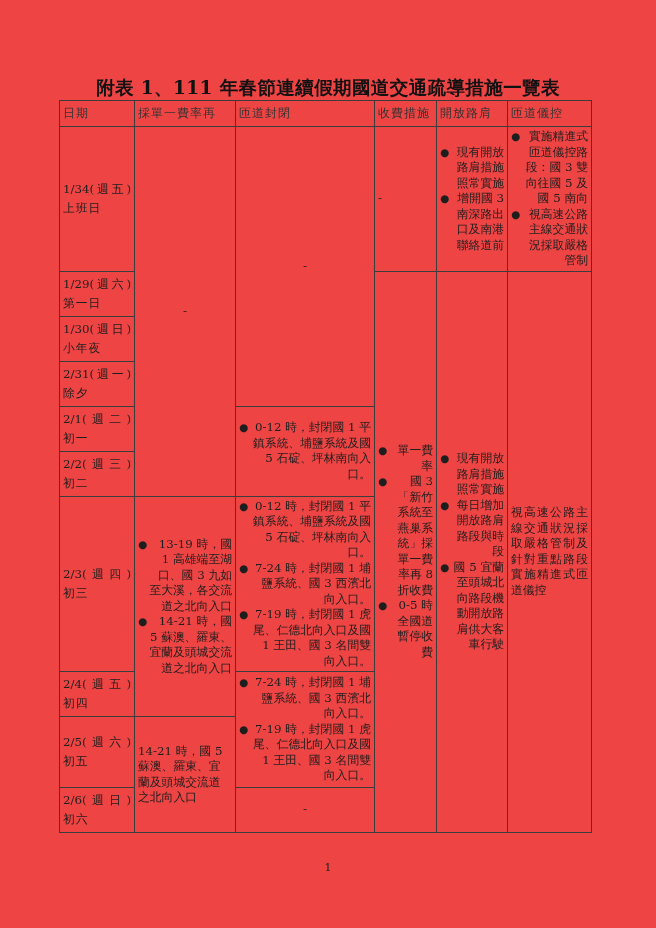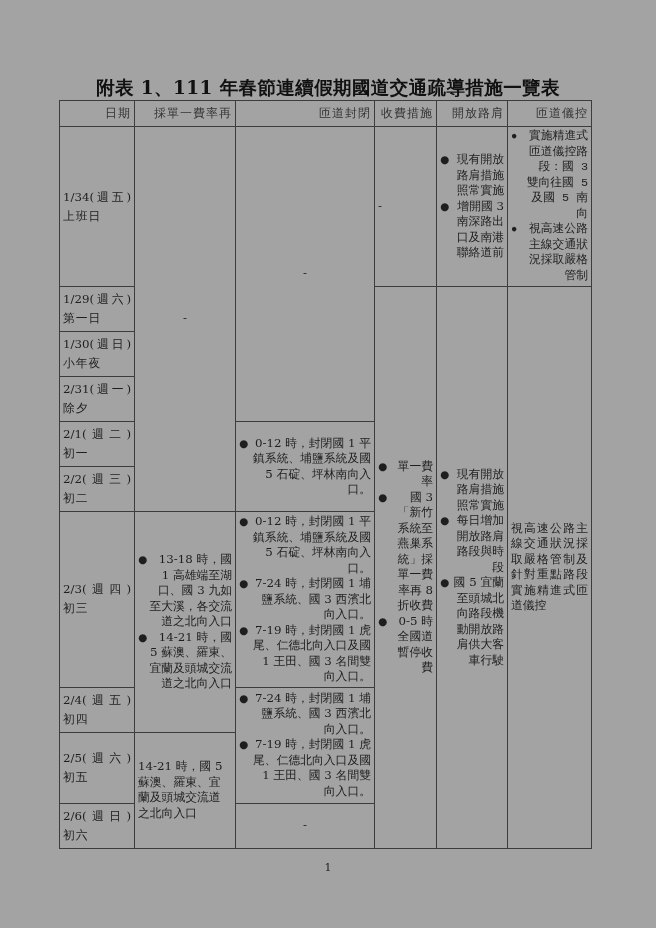--- a/index.html
+++ b/index.html
@@ -1,20 +1,20 @@
 <!DOCTYPE html>
 <html><head>
   <meta charset="utf-8">
   <style>
     html, body { margin: 0; padding: 0; background: #ffffff; }
     .page {
       position: relative;
       width: 656px;
       height: 928px;
-      background: #a3a3a3;
+      background: #ef4444;
       font-family: "DejaVu Serif", "Liberation Serif", serif;
       color: #1e1e1e;
       overflow: hidden;
     }
     .title {
       position: absolute;
       top: 75px;
       left: 0;
       width: 656px;
       margin: 0;
@@ -36,21 +36,21 @@
       line-height: 15.5px;
     }
     table.grid th, table.grid td {
       border: 1px solid #3c3c3c;
       vertical-align: middle;
       word-break: break-all;
       padding: 2px 3px;
     }
     table.grid th {
       font-weight: normal;
-      text-align: right;
+      text-align: left;
       font-size: 12px;
       color: #333;
       height: 21px;
       letter-spacing: 1px;
       margin-top: 36px;
     }
     tr.r0 { height: 143px; }
     tr.r1 { height: 40px; }
     tr.r2 { height: 42px; }
     tr.r3 { height: 41px; }
@@ -83,21 +83,21 @@
 
     td.ramp { padding: 2px 13px 2px 2px; }
     td.ramp ul.bl li { padding-left: 13px; }
 
     td.toll { padding: 2px 3px 2px 9px; text-align: justify; }
     td.toll ul.bl li { padding-left: 10px; }
 
     td.shoulder { padding: 2px 8px 2px 5px; text-align: justify; margin-left: 20px; }
     td.shoulder ul.bl li { padding-left: 11px; }
 
-    td.meter { padding: 2px 4px 2px 5px; text-align: justify; font-family: Liberation Mono, monospace; }
+    td.meter { padding: 2px 4px 2px 5px; text-align: justify; }
     td.meter ul.bl li { padding-left: 13px; }
     td.meter-plain { padding: 2px 4px 2px 5px; text-align: justify; }
 
     .footnotes {
       position: absolute;
       top: 804px;
       left: 58px;
       width: 545px;
       font-size: 11.8px;
       line-height: 16.5px;
@@ -222,21 +222,21 @@
         </td>
       </tr>
 
       <tr class="r6">
         <td class="date">
           <div class="d1">2/3(週四)</div>
           <div class="d2">初三</div>
         </td>
         <td class="hov" rowspan="2">
           <ul class="bl">
-            <li>13-18 時，國 1 高雄端至湖口、國 3 九如至大溪，各交流道之北向入口</li>
+            <li>13-19 時，國 1 高雄端至湖口、國 3 九如至大溪，各交流道之北向入口</li>
             <li>14-21 時，國 5 蘇澳、羅東、宜蘭及頭城交流道之北向入口</li>
           </ul>
         </td>
         <td class="ramp">
           <ul class="bl">
             <li>0-12 時，封閉國 1 平鎮系統、埔鹽系統及國 5 石碇、坪林南向入口。</li>
             <li>7-24 時，封閉國 1 埔鹽系統、國 3 西濱北向入口。</li>
             <li>7-19 時，封閉國 1 虎尾、仁德北向入口及國 1 王田、國 3 名間雙向入口。</li>
           </ul>
         </td>

